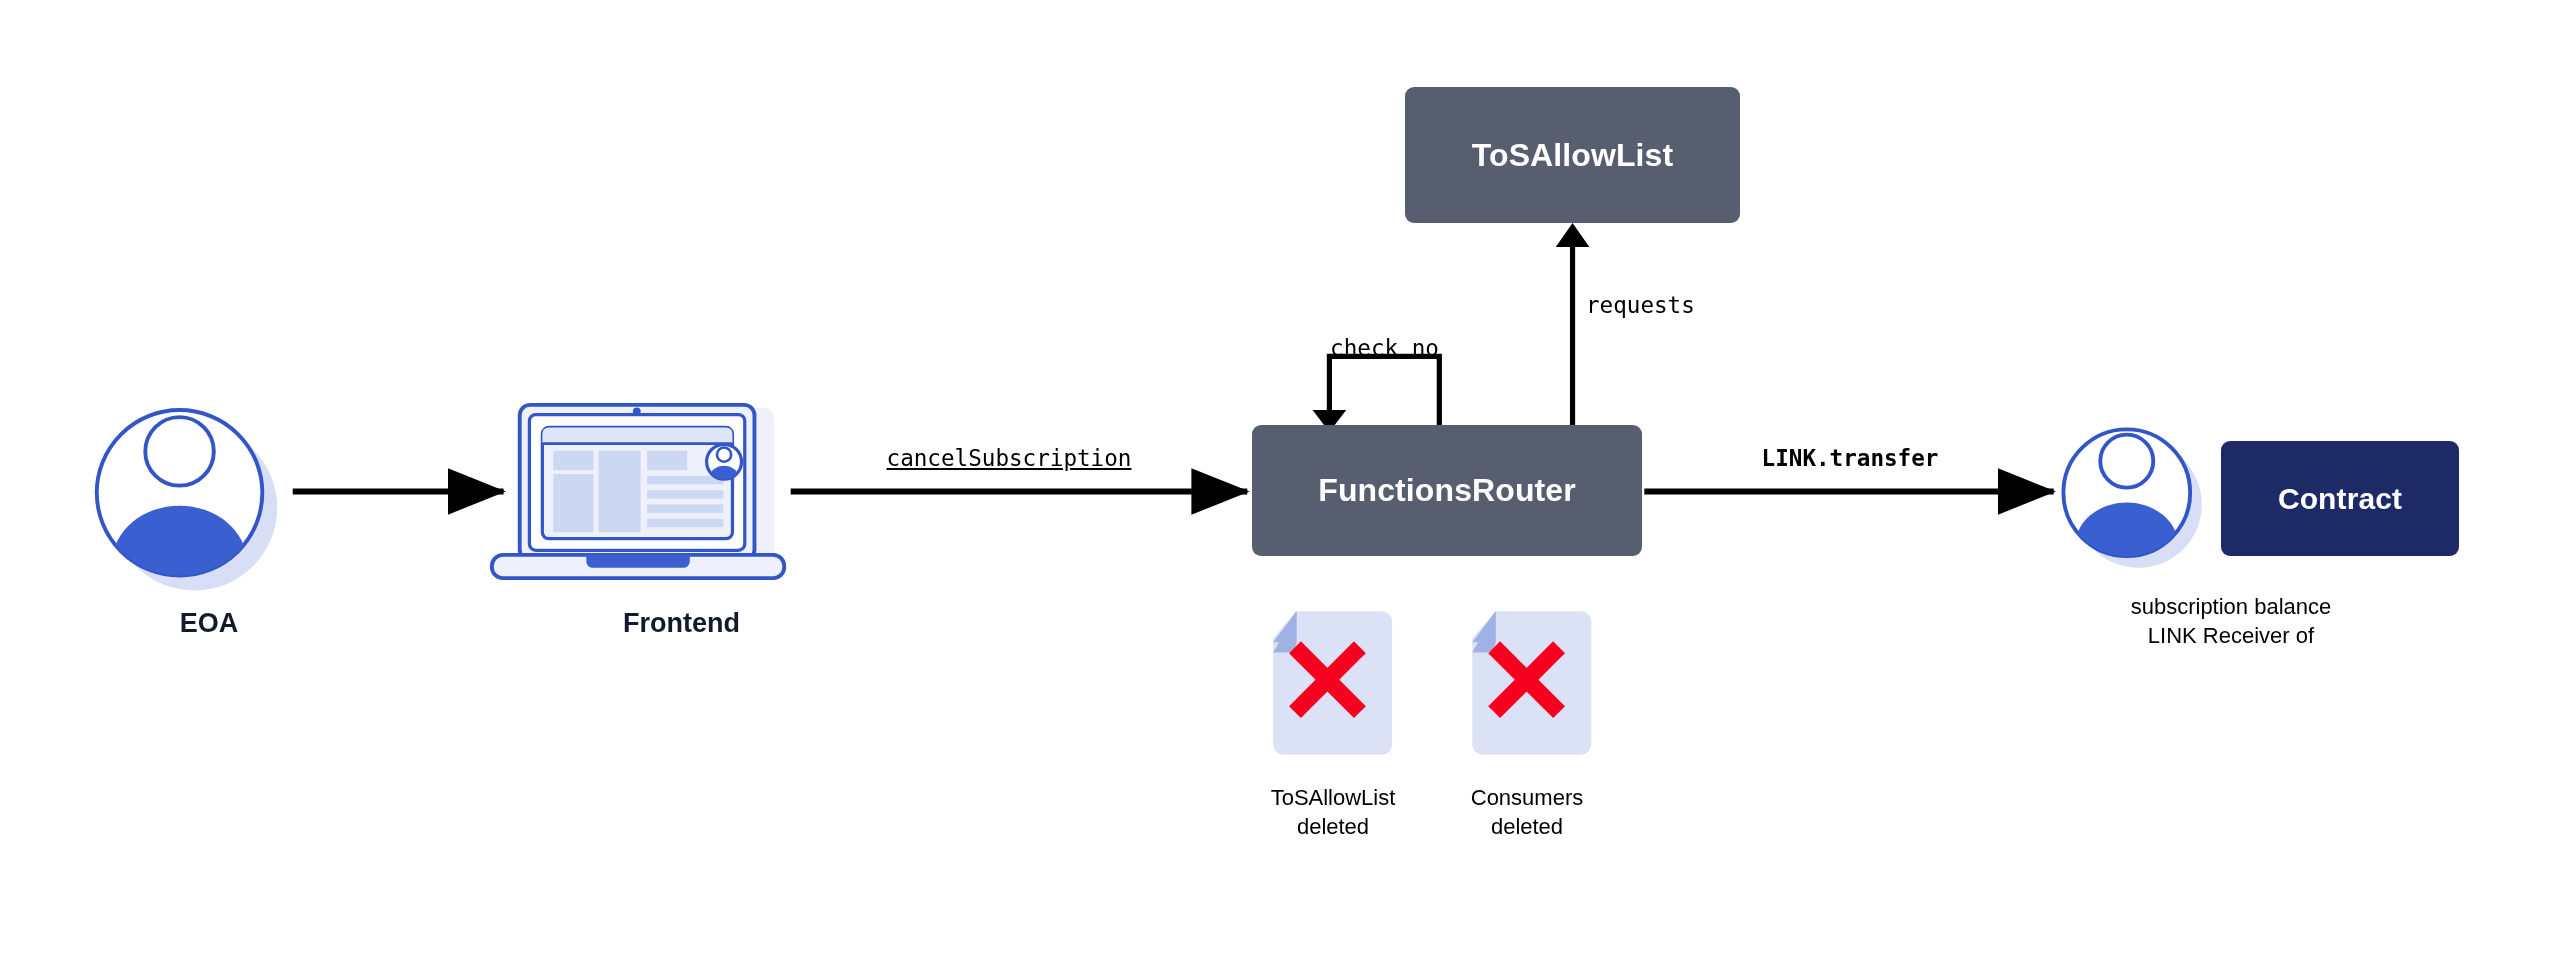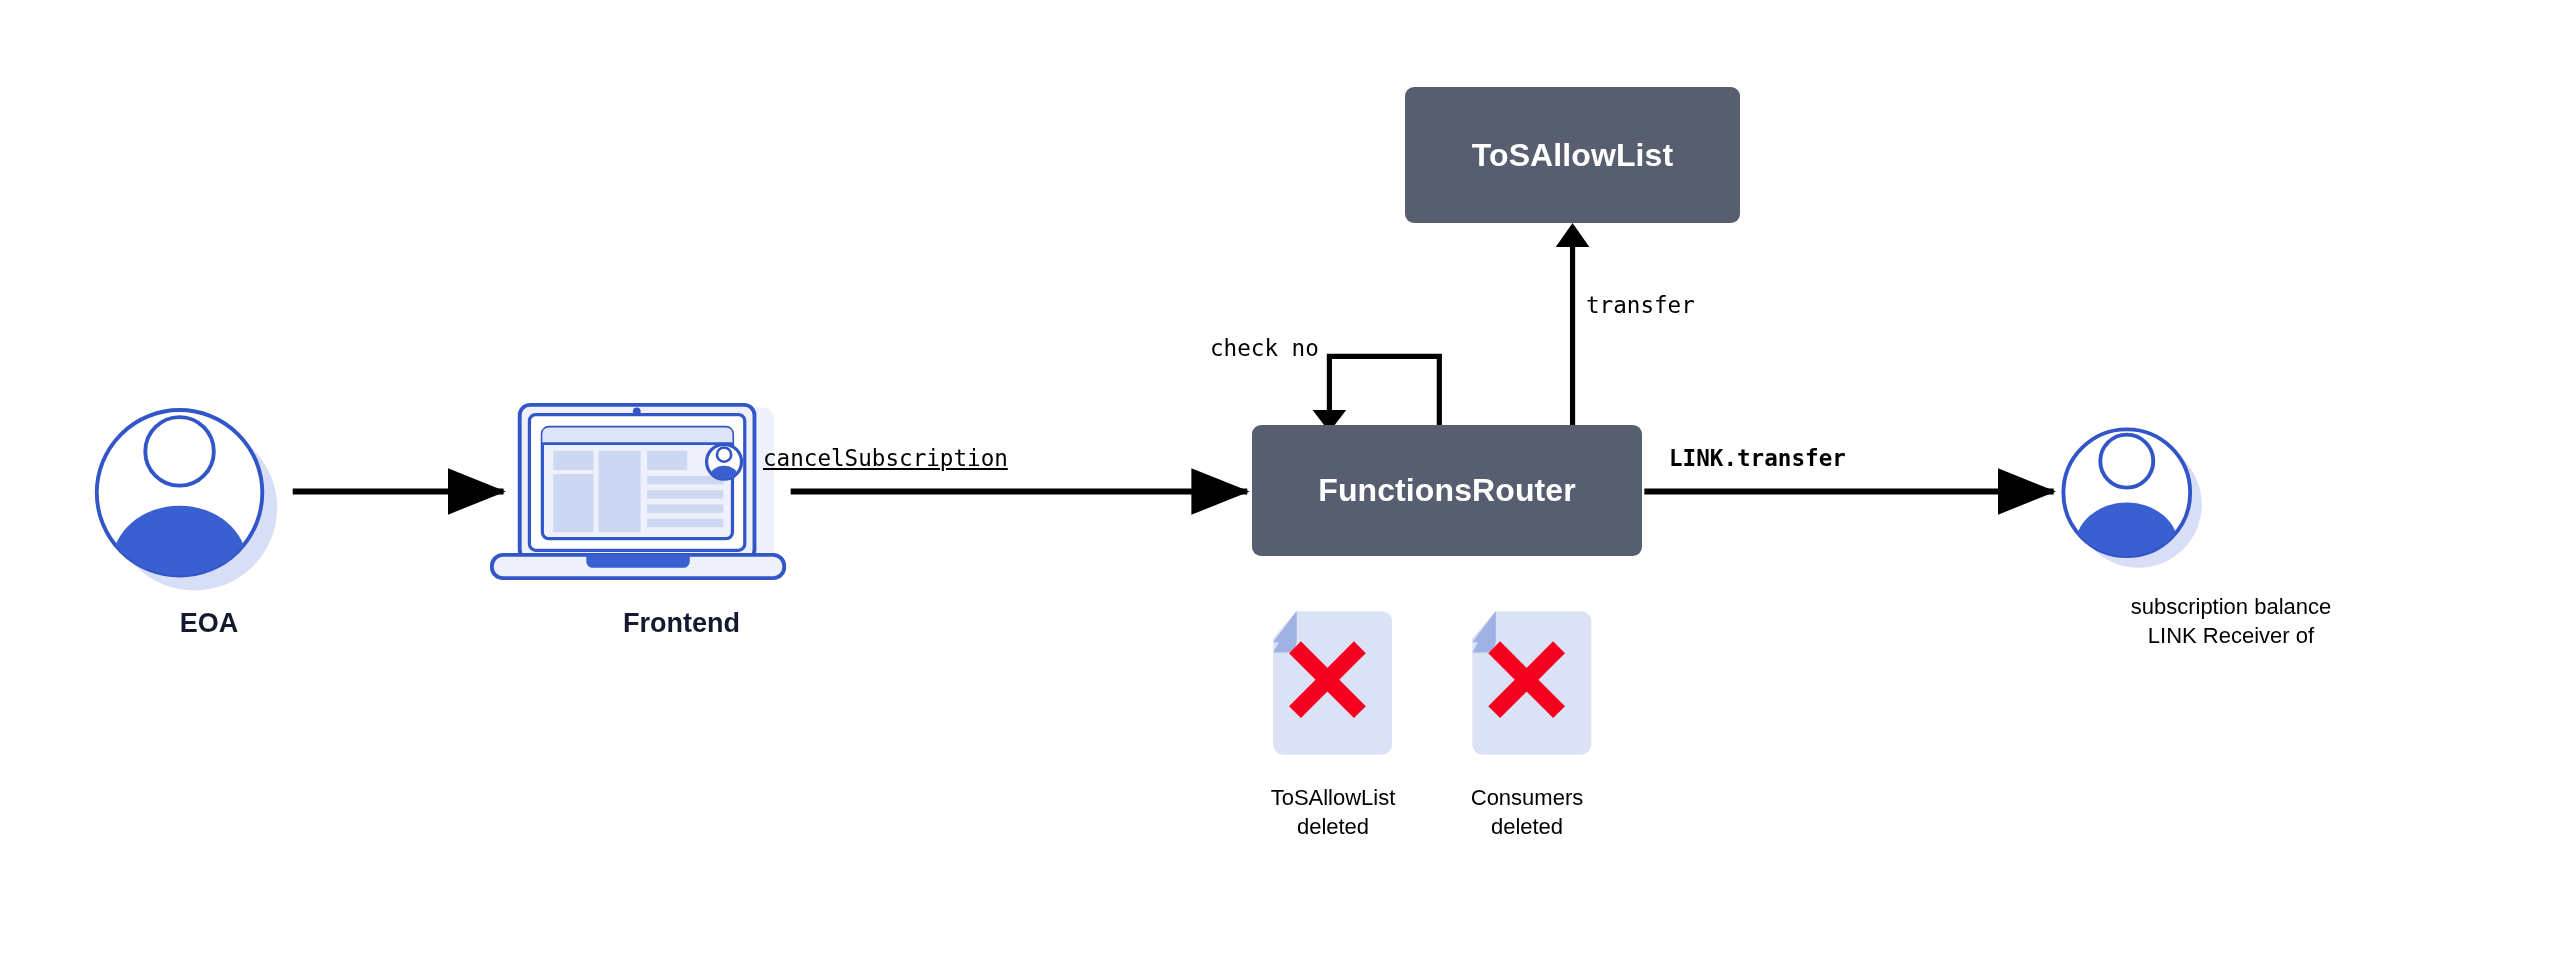--- a/index.html
+++ b/index.html
@@ -77,20 +77,21 @@
   #link-receiver-caption { left: 2024px; top: 593px; width: 414px; }
   #subscription-deleted-caption { left: 1249px; top: 784px; width: 168px; }
   #consumers-deleted-caption    { left: 1443px; top: 784px; width: 168px; }
 
   
   .edge-label {
     position: absolute;
     color: #000000;
     font-size: 22.6px;
     white-space: pre;
+    text-align: center;
   }
   .mono-serif { font-family: "DejaVu Sans Mono", monospace; }
   .mono-sans  { font-family: "DejaVu Sans Mono", monospace; }
 
   #label-cancel-subscription { left: 763px; top: 445px; width: 492px; text-decoration: underline; }
   #label-link-transfer       { left: 1669px; top: 445px; width: 362px; font-weight: bold; }
   #label-has-access          { left: 1586px; top: 292px; width: 272px; text-align: left; }
   #label-check-pending {
     left: 1210px; top: 275px; width: 349px;
     line-height: 1.30;
@@ -219,30 +220,33 @@
   </svg>
 
   <div class="node-box gray" id="tos-allowlist-box">
     <span>ToSAllowList</span>
   </div>
 
   <div class="node-box gray" id="functions-router-box">
     <span>FunctionsRouter</span>
   </div>
 
+  <div class="node-box navy" id="contract-box">
+    <span>Contract</span>
+  </div>
 
   <div class="actor-label" id="eoa-label">EOA</div>
 
   <div class="actor-label" id="frontend-label">Frontend</div>
 
   <div class="edge-label mono-serif" id="label-cancel-subscription">cancelSubscription</div>
 
   <div class="edge-label mono-sans" id="label-link-transfer">LINK.transfer</div>
 
-  <div class="edge-label mono-sans" id="label-has-access">transfer</div>
+  <div class="edge-label mono-sans" id="label-has-access">requests</div>
 
   <div class="edge-label mono-sans" id="label-check-pending">
     <div>check no</div>
   </div>
 
   <div class="caption" id="link-receiver-caption">
     <div>subscription balance</div>
     <div>LINK Receiver of</div>
   </div>
 

